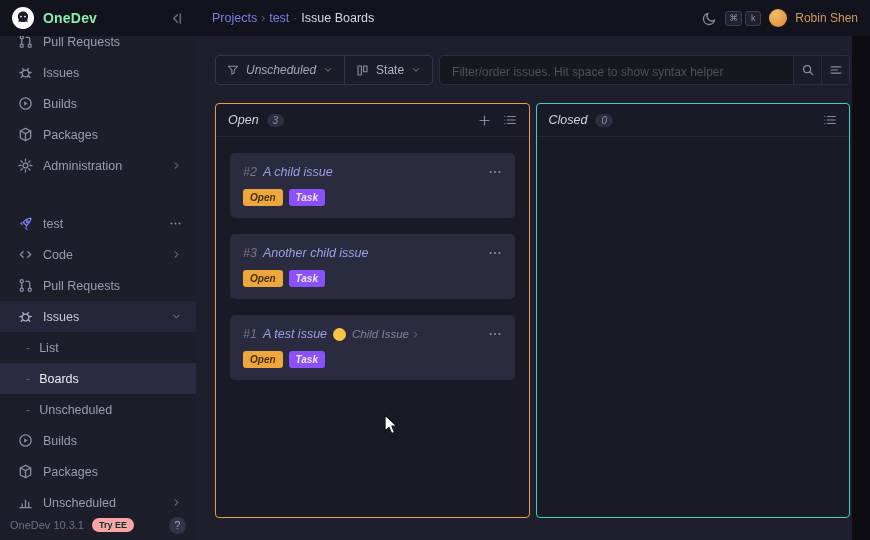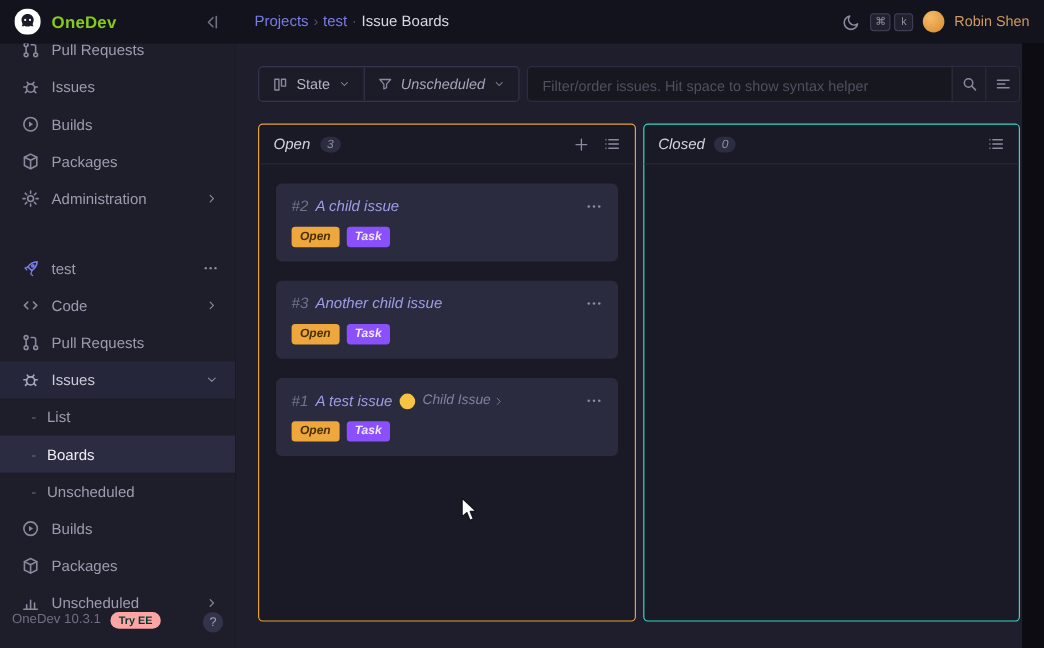--- a/index.html
+++ b/index.html
@@ -10,21 +10,21 @@
     font-family:"Liberation Sans", sans-serif;
     -webkit-font-smoothing:antialiased;
   }
   svg { display:block; }
   .ic { stroke:#8a8a9e; fill:none; stroke-width:1.4; stroke-linecap:round; stroke-linejoin:round; }
 
   
   .topbar { position:absolute; top:0; left:0; right:0; height:36px; background:#13131d;
             display:flex; align-items:center; z-index:20; }
   .tb-left { width:196px; display:flex; align-items:center; padding:0 12px; gap:9px; }
-  .brand { color:#84cc16; font-size:14px; font-weight:700; letter-spacing:.2px; }
+  .brand { color:#86efac; font-size:14px; font-weight:700; letter-spacing:.2px; }
   .collapse { margin-left:auto; opacity:.8; cursor:pointer; }
   .crumbs { display:flex; align-items:center; gap:4px; margin-left:16px; font-size:12.5px; }
   .crumb-link { color:#7b7be4; cursor:pointer; }
   .crumb-sep { color:#55556a; font-size:12px; }
   .crumb-page { color:#d8d8e2; }
   .tb-right { margin-left:auto; display:flex; align-items:center; gap:8px; padding-right:12px; }
   .keycaps { display:flex; gap:3px; cursor:pointer; }
   .keycap { min-width:16px; height:15px; border:1px solid #3c3c52; border-radius:3px; background:#20202e;
             color:#8e8ea2; font-size:9px; display:flex; align-items:center; justify-content:center; padding:0 3px; }
   .avatar { width:18px; height:18px; border-radius:50%;
@@ -38,21 +38,21 @@
   .nav-item { display:flex; align-items:center; height:31px; padding:0 14px 0 18px;
               color:#9c9cae; font-size:12.5px; gap:10px; cursor:pointer; }
   .nav-item .grow { flex:1; }
   .nav-gap { height:27px; }
   .nav-item.hl { background:#26263a; color:#c9c9d8; }
   .sub-item { padding-left:26px; gap:9px; }
   .dash { color:#62627a; }
   .sub-item.active { background:#2b2b41; color:#ecedf4; }
   .more-dots { fill:#8d8da2; }
   .sb-footer { position:absolute; left:0; right:0; bottom:0; height:30px; background:#1e1e2b;
-               display:flex; align-items:flex-start; gap:8px; padding:0 10px; font-size:11px; color:#6f6f84; }
+               display:flex; align-items:center; gap:8px; padding:0 10px; font-size:11px; color:#6f6f84; }
   .try-badge { background:#fca5a5; color:#06352e; font-size:9px; font-weight:700;
                padding:2px 7px; border-radius:7px; cursor:pointer; }
   .help-circle { margin-left:auto; width:17px; height:17px; border-radius:50%; background:#33334a;
                  color:#a2a2b6; font-size:10.5px; display:flex; align-items:center; justify-content:center; cursor:pointer; }
 
   
   .main { position:absolute; top:36px; left:196px; right:18px; bottom:0; background:#1e1e2d; }
   .right-gutter { position:absolute; top:36px; right:0; bottom:0; width:18px; background:#0c0c12; }
 
   .toolbar { position:absolute; top:19px; left:19px; right:2px; height:30px; display:flex; gap:6px; }
@@ -324,39 +324,39 @@
     <span class="help-circle">?</span>
   </div>
 </aside>
 
 <main class="main">
 
   <div class="toolbar">
     <div class="seg-group">
       <div class="seg-btn">
         <span>
+          <svg width="12" height="12" viewBox="0 0 16 16" class="ic">
+              <path d="M2 3h12L9.5 8.2V12l-3 1.5V8.2z"></path>
+            </svg>
+        </span>
+        <span class="it">Unscheduled</span>
+        <span>
+          <svg width="10" height="10" viewBox="0 0 16 16" class="ic">
+              <path d="M4 6l4 4 4-4"></path>
+            </svg>
+        </span>
+      </div>
+      <div class="seg-btn">
+        <span>
           <svg width="13" height="13" viewBox="0 0 16 16" class="ic">
             <rect x="2.5" y="2.5" width="4.2" height="11"></rect>
               <rect x="9.3" y="2.5" width="4.2" height="7"></rect>
           </svg>
         </span>
         <span>State</span>
-        <span>
-          <svg width="10" height="10" viewBox="0 0 16 16" class="ic">
-              <path d="M4 6l4 4 4-4"></path>
-            </svg>
-        </span>
-      </div>
-      <div class="seg-btn">
-        <span>
-          <svg width="12" height="12" viewBox="0 0 16 16" class="ic">
-              <path d="M2 3h12L9.5 8.2V12l-3 1.5V8.2z"></path>
-            </svg>
-        </span>
-        <span class="it">Unscheduled</span>
         <span>
           <svg width="10" height="10" viewBox="0 0 16 16" class="ic">
               <path d="M4 6l4 4 4-4"></path>
             </svg>
         </span>
       </div>
     </div>
 
     <div class="filter-group">
       <input class="filter-input" type="text" placeholder="Filter/order issues. Hit space to show syntax helper" style="">

